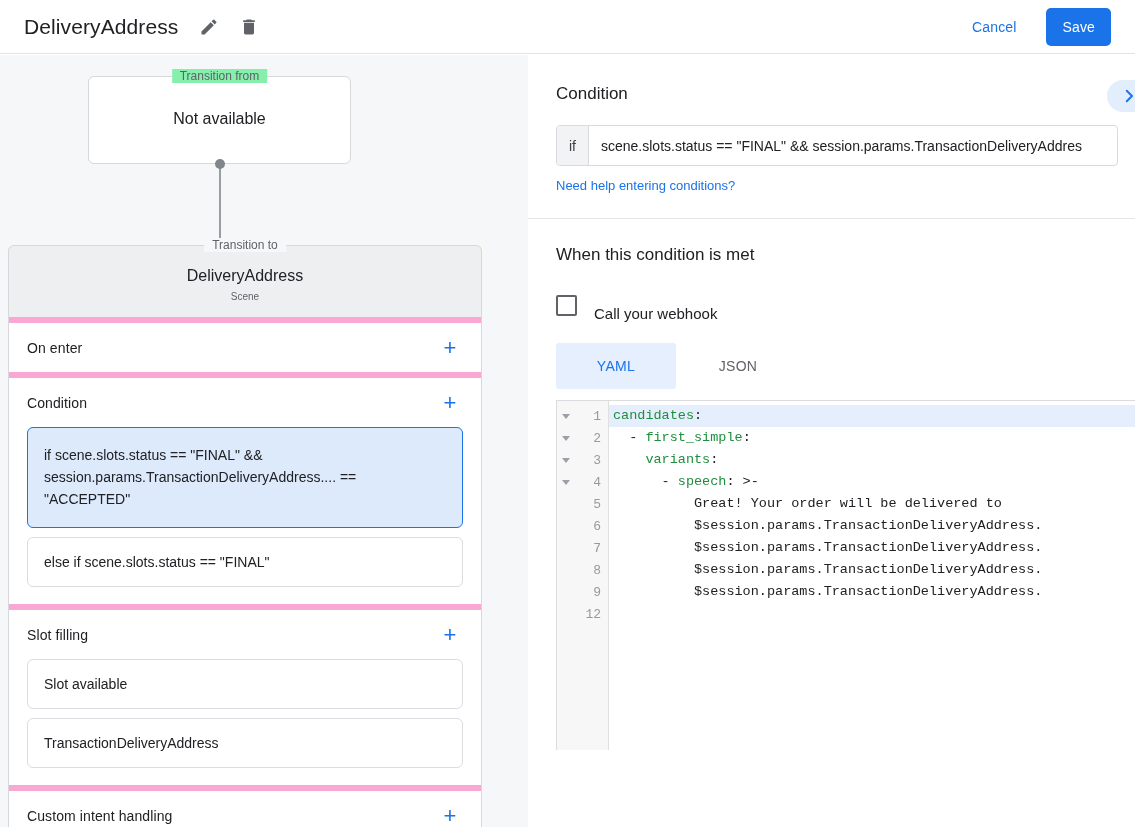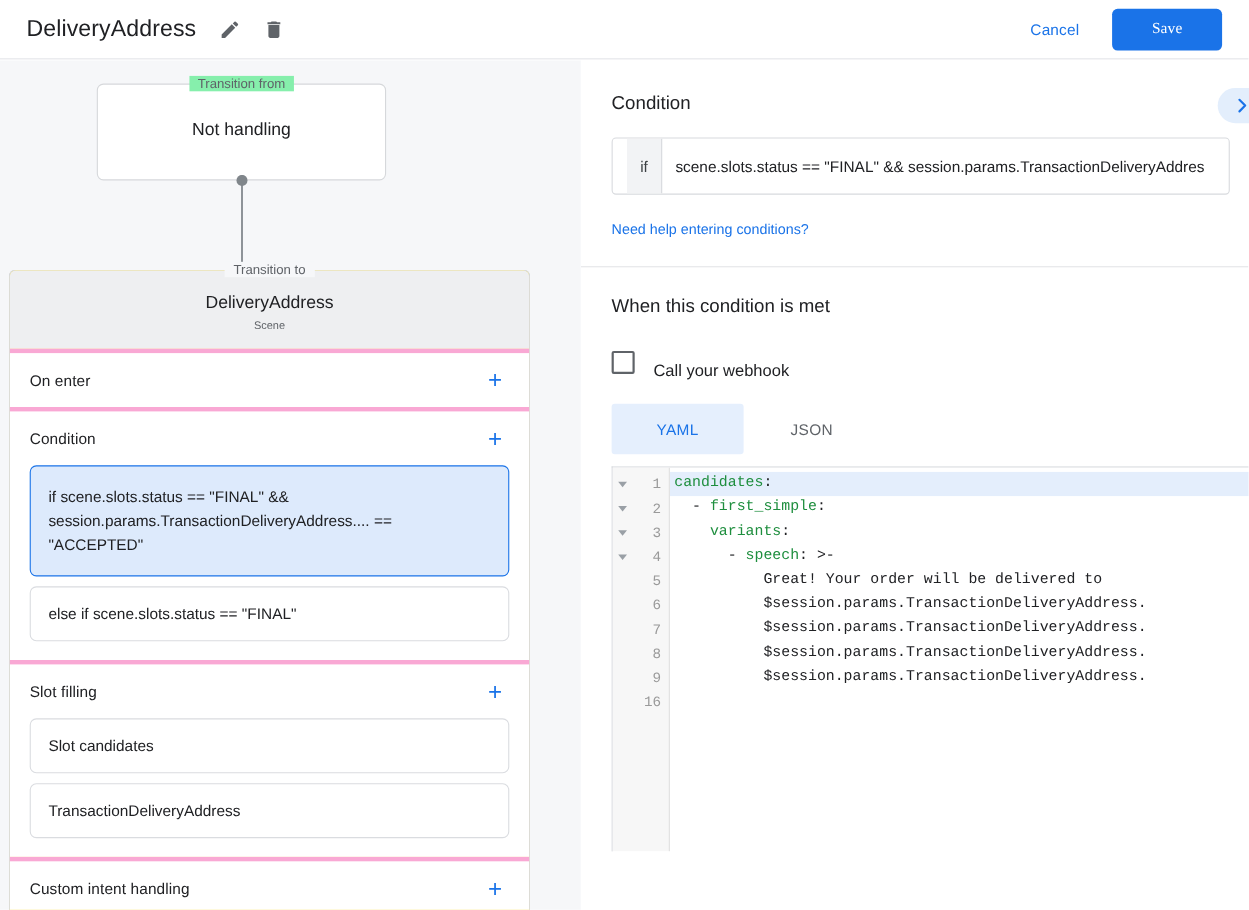--- a/index.html
+++ b/index.html
@@ -54,25 +54,25 @@
     font-family: "Liberation Sans", sans-serif;
   }
   .btn-save {
     margin-left: 16px; margin-right: 24px;
     background: #1a73e8;
     color: #ffffff;
     border: none;
     font-size: 14px;
     font-weight: 500;
     letter-spacing: 0.15px;
-    padding: 0 36px;
+    padding: 0 16px;
     height: 38px;
     border-radius: 5px;
     cursor: pointer;
-    font-family: Liberation Serif, serif;
+    font-family: Liberation Sans, sans-serif;
   }
 
   
   .left-panel {
     position: absolute; left: 0; top: 55px;
     width: 528px; height: 772px;
     background: #f6f7f9;
     overflow: hidden;
   }
   .graph {
@@ -135,21 +135,21 @@
   .to-head {
     background: #eeeff1;
     padding: 21px 0 15px;
     text-align: center;
     border-radius: 5px 5px 0 0;
   }
   .to-head .name { font-size: 16px; color: #202124; }
   .to-head .sub { font-size: 10px; color: #5f6368; margin-top: 6px; }
 
   .section {
-    border-top: 4px solid #f9a8d4;
+    border-top: 6px solid #f9a8d4;
     background: #ffffff;
     padding: 0 18px 0 18px;
   }
   .section:first-of-type { border-top: none; }
   .section-head {
     display: flex; align-items: center;
     height: 49px;
   }
   .section-title {
     font-size: 14px;
@@ -197,25 +197,24 @@
   .rp-title {
     font-size: 17px;
     color: #202124;
     padding-top: 29px;
   }
   .cond-row {
     display: flex;
     margin-top: 21px;
     border: 1px solid #d8dade;
     border-radius: 4px;
-    height: 52px;
+    height: 41px;
     width: 562px;
     overflow: hidden;
     background: #ffffff;
-    padding-left: 13px;
   }
   .cond-if {
     width: 32px;
     flex: 0 0 32px;
     background: #f2f3f5;
     border-right: 1px solid #d8dade;
     display: flex; align-items: center; justify-content: center;
     font-size: 14px; color: #3c4043;
   }
   .cond-input {
@@ -226,21 +225,21 @@
     color: #202124;
     padding: 0 12px;
     font-family: "Liberation Sans", sans-serif;
     background: transparent;
   }
   .link {
     color: #1a73e8;
     font-size: 13px;
     text-decoration: none;
     display: inline-block;
-    margin-top: 24px;
+    margin-top: 12px;
     cursor: pointer;
   }
   .divider {
     height: 1px; background: #e4e5e8;
     margin-top: 24px;
   }
   .rp-h2 {
     font-size: 17px; color: #202124;
     padding-top: 26px;
   }
@@ -395,21 +394,21 @@
   <div class="appbar-spacer"></div>
   <button class="btn-cancel">Cancel</button>
   <button class="btn-save">Save</button>
 </div>
 
 <div class="left-panel">
 
   <div class="graph">
     <div class="fieldset" id="node-from">
       <div class="fieldset-legend">Transition from</div>
-      <div class="node-title">Not handling</div>
+      <div class="node-title">Not available</div>
     </div>
     <svg class="edge" viewBox="0 0 28 130">
       <circle cx="14" cy="5" r="5" fill="#80868b"></circle>
       <line x1="14" y1="5" x2="14" y2="112" stroke="#80868b" stroke-width="1.6"></line>
       <polygon points="8,110 20,110 14,124" fill="#5f6368"></polygon>
     </svg>
   </div>
 
   <div class="to-card">
     <div class="to-legend">Transition to</div>
@@ -436,21 +435,21 @@
         <div class="chip">else if scene.slots.status == "FINAL"</div>
       </div>
     </div>
 
     <div class="section">
       <div class="section-head">
         <div class="section-title">Slot filling</div>
         <div class="plus">+</div>
       </div>
       <div class="section-body">
-        <div class="chip">Slot candidates</div>
+        <div class="chip">Slot available</div>
         <div class="chip">TransactionDeliveryAddress</div>
       </div>
     </div>
 
     <div class="section">
       <div class="section-head">
         <div class="section-title">Custom intent handling</div>
         <div class="plus">+</div>
       </div>
     </div>
@@ -515,21 +514,21 @@
         <div class="gline">
           <span class="gnum">7</span>
         </div>
         <div class="gline">
           <span class="gnum">8</span>
         </div>
         <div class="gline">
           <span class="gnum">9</span>
         </div>
         <div class="gline">
-          <span class="gnum">16</span>
+          <span class="gnum">12</span>
         </div>
       </div>
     <div class="code" id="code"><div class="cline hl"><span class="k">candidates</span>:</div><div class="cline">  - <span class="k">first_simple</span>:</div><div class="cline">    <span class="k">variants</span>:</div><div class="cline">      - <span class="k">speech</span>: &gt;-</div><div class="cline">          Great! Your order will be delivered to</div><div class="cline">          $session.params.TransactionDeliveryAddress.</div><div class="cline">          $session.params.TransactionDeliveryAddress.</div><div class="cline">          $session.params.TransactionDeliveryAddress.</div><div class="cline">          $session.params.TransactionDeliveryAddress.</div><div class="cline"></div></div>
   </div>
 </div>
 
 <div class="edge-chevron">
   <svg width="18" height="18" viewBox="0 0 24 24" fill="none" stroke="#1a73e8" stroke-width="2.6" stroke-linecap="round" stroke-linejoin="round" aria-hidden="true">
     <polyline points="9 5 16 12 9 19"></polyline>
   </svg>

